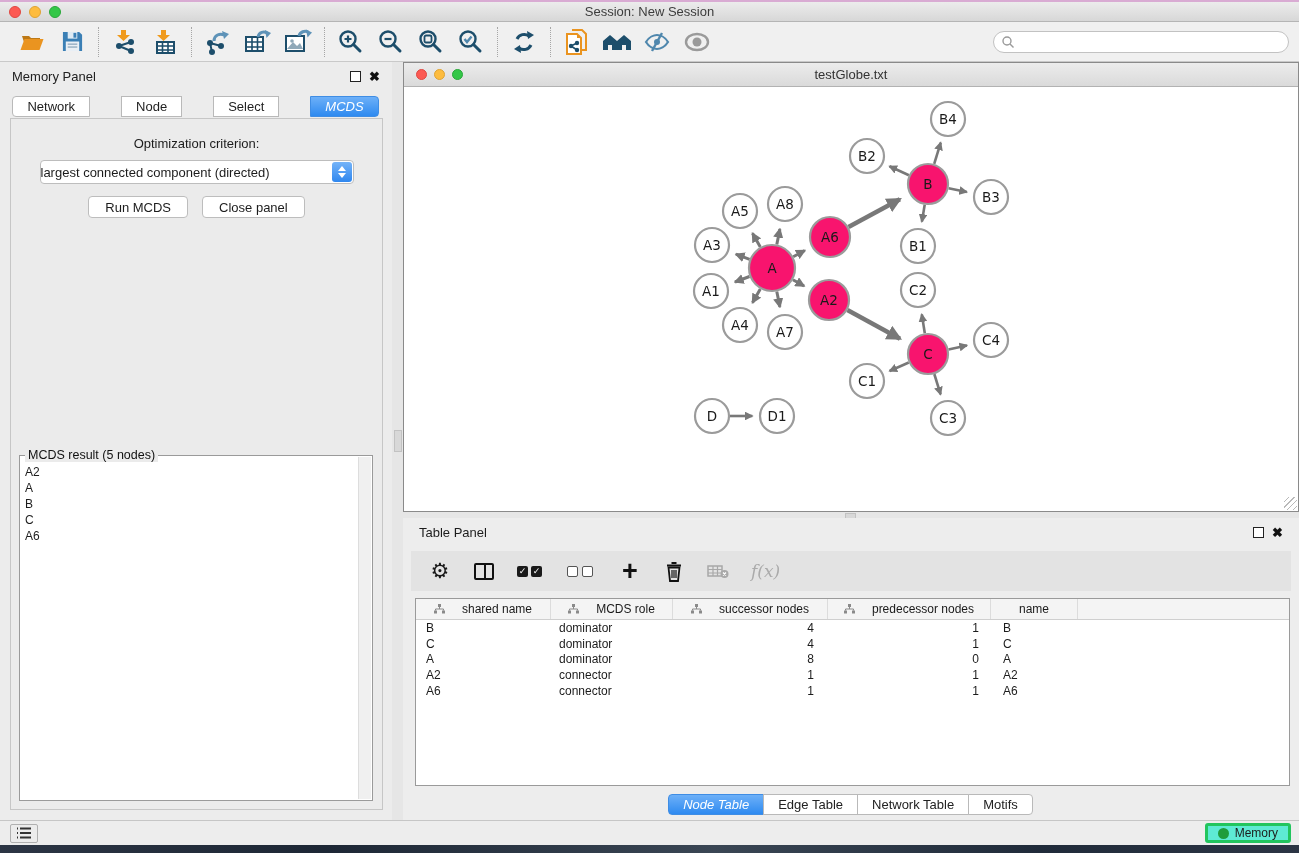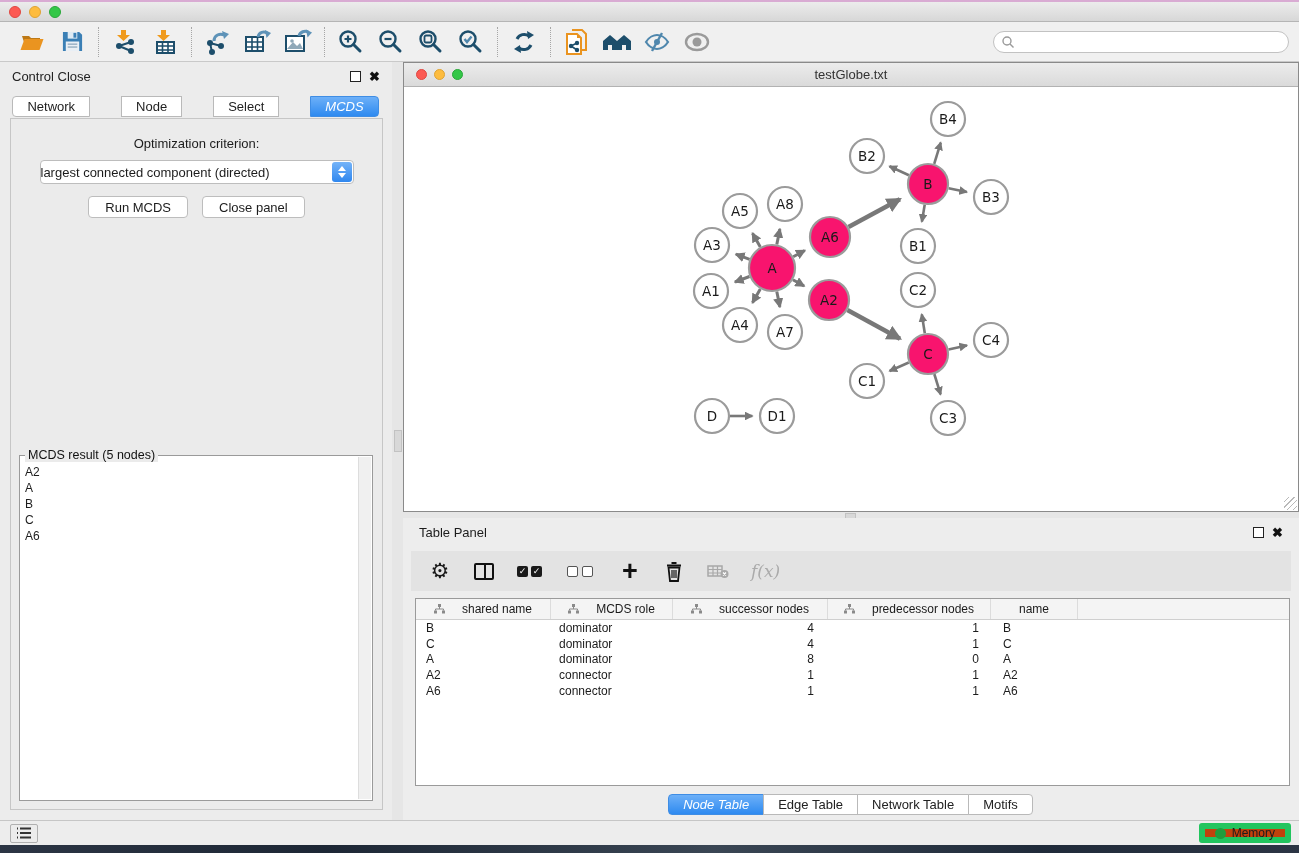--- a/index.html
+++ b/index.html
@@ -92,33 +92,34 @@
     color:#1a1a1a; font-size:12px; }
   .trow { display:flex; height:15.8px; align-items:center; }
   .td { overflow:hidden; white-space:nowrap; }
   .tp-tabs { position:absolute; bottom:5px; left:0; width:100%; display:flex; justify-content:center; }
 
   
   .statusbar { position:absolute; left:0; right:0; bottom:8px; height:25px; background:#ededed; border-top:1px solid #c6c6c6;
     display:flex; align-items:center; padding:0 8px; }
   .list-btn { width:28px; height:19px; background:#ececec; border:1px solid #b0b0b0; border-radius:2px;
     display:flex; align-items:center; justify-content:center; margin-left:2px; }
-  .mem-btn { margin-left:auto; height:20px; background:#c2410c; border:6px solid #22c55e; border-radius:3px;
+  .mem-btn { margin-left:auto; height:20px; background:#5eead4; border:3px solid #22c55e; border-radius:3px;
     display:flex; align-items:center; gap:6px; padding:0 10px; font-size:12px; }
   .mem-dot { width:11px; height:11px; border-radius:50%; background:#1f9c3c; }
   .desktop-strip { position:absolute; left:0; right:0; bottom:0; height:8px;
     background:linear-gradient(90deg,#2c3544,#1d2735 25%,#3a4654 55%,#202b3a 80%,#2c3544); }
 </style>
 </head>
 <body>
 
 <div class="titlebar">
   <span class="tl red"></span>
   <span class="tl yel"></span>
   <span class="tl grn"></span>
+  <div class="title">Session: New Session</div>
 </div>
 
 <div class="toolbar">
   <div class="tbtn">
     <svg width="26" height="24" viewBox="0 0 26 24">
       <path d="M3 6h7l2 2h9v4H5z" fill="#bd7916"></path>
         <path d="M1.5 20L5.5 9h19l-4 11z" fill="#ea9420"></path>
       </svg>
   </div>
   <div class="tbtn">
@@ -249,21 +250,21 @@
     <svg width="14" height="14" viewBox="0 0 14 14">
       <circle cx="6" cy="6" r="4" stroke="#9a9a9a" stroke-width="1.4" fill="none"></circle>
       <path d="M9 9l3.5 3.5" stroke="#9a9a9a" stroke-width="1.4"></path>
       </svg>
     <input type="text" style="">
   </div>
 </div>
 
 <div class="control-panel">
   <div class="cp-header">
-    <span>Control Close</span>
+    <span>Memory Panel</span>
     <span class="win-ctl">
       <span class="sq-ico"></span>
       <span class="x-ico">✖</span>
     </span>
   </div>
   <div class="cp-tabs" id="cp-tabs">
       <div class="tab first">Network</div>
       <div class="tab">Node</div>
       <div class="tab">Select</div>
       <div class="tab last sel">MCDS</div>

